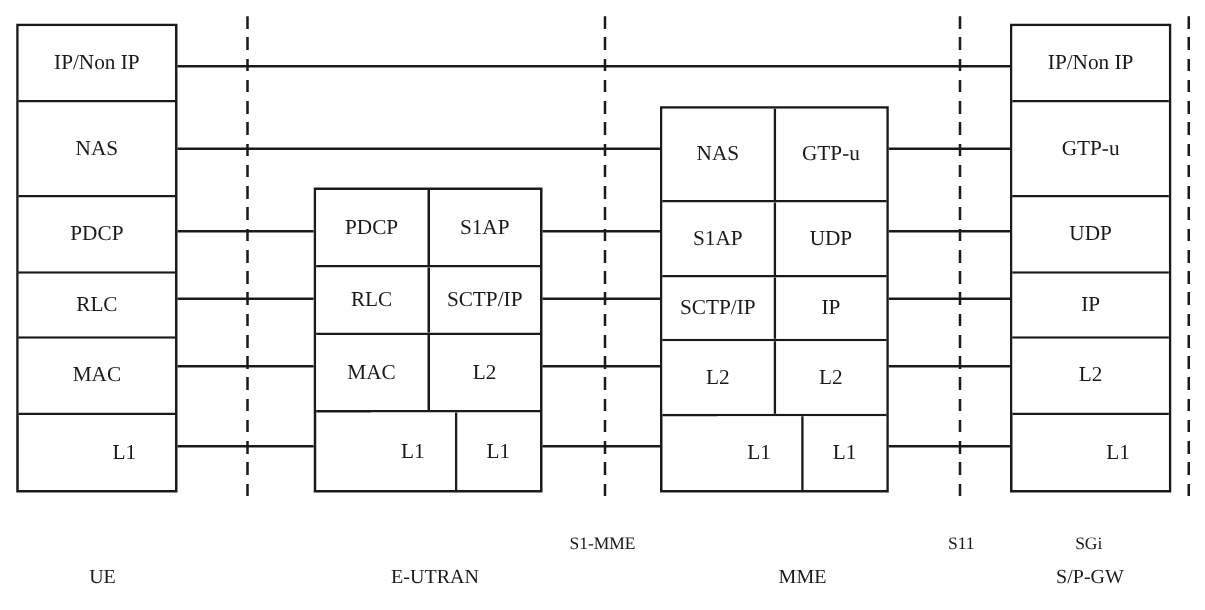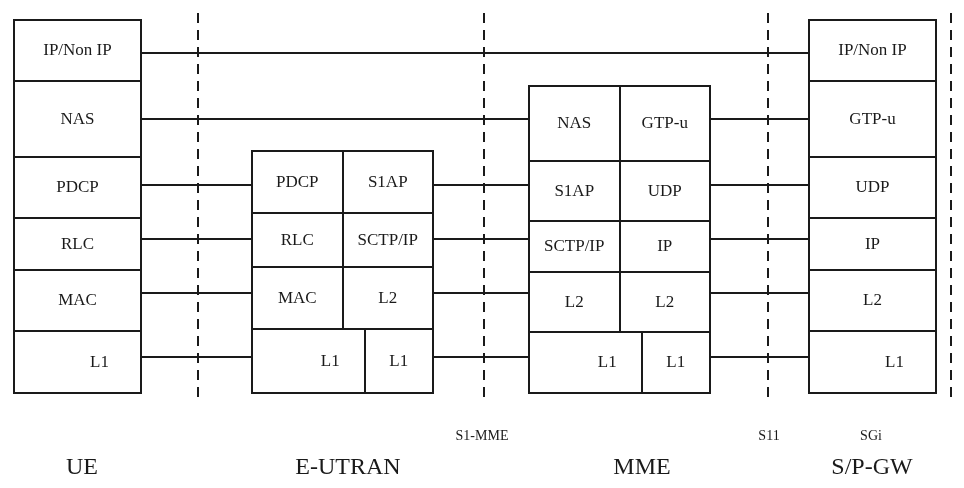--- a/index.html
+++ b/index.html
@@ -67,21 +67,21 @@
     transform:translateX(-50%);
     font-size:14px;
     white-space:nowrap;
     z-index:4;
     margin-top:20px;
   }
   .entity-label{
     position:absolute;
     top:453px;
     transform:translateX(-50%);
-    font-size:24px;
+    font-size:16px;
     white-space:nowrap;
     z-index:4;
   }
 </style>
 </head>
 <body>
 
 <div id="canvas">
 
   <div class="vdash" style="left:197px"></div>

